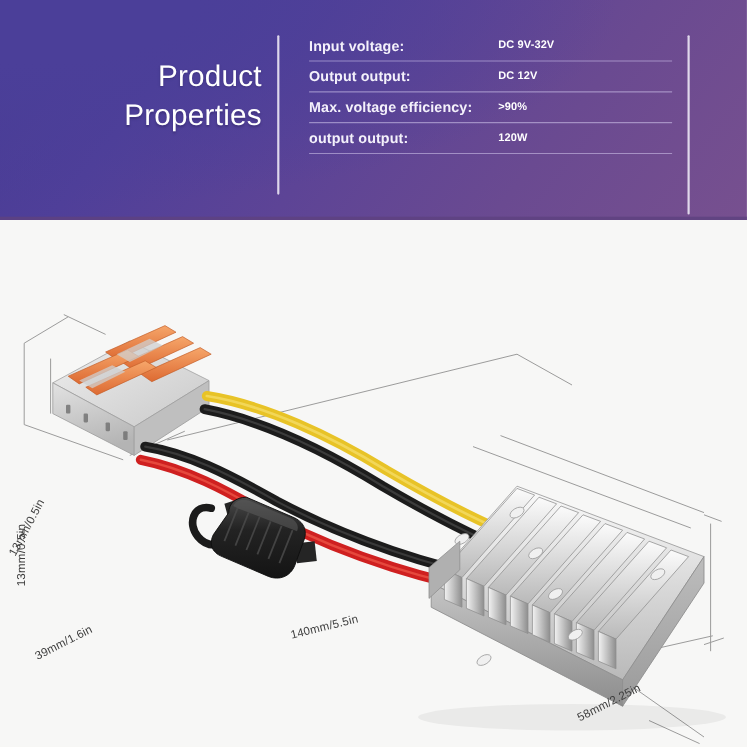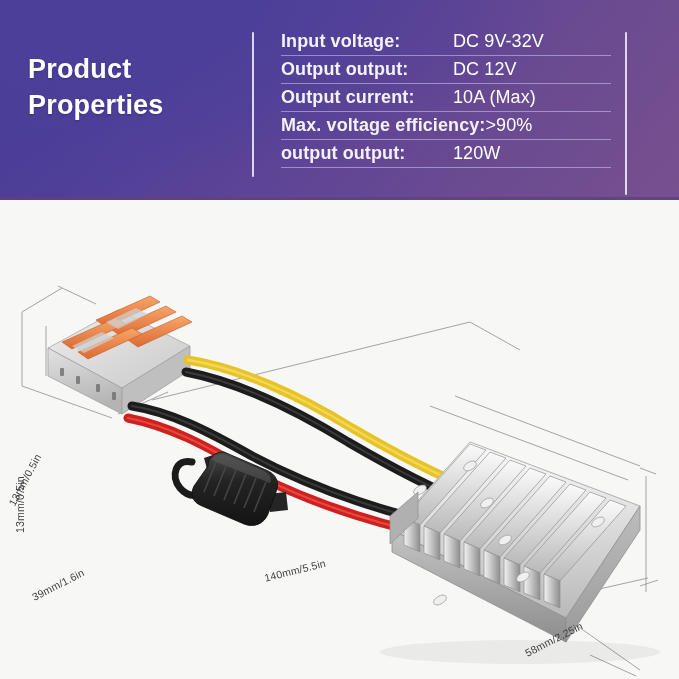--- a/index.html
+++ b/index.html
@@ -18,40 +18,40 @@
       radial-gradient(130% 150% at 2% 2%, #4b3f99 0%, #4b3f99 18%, rgba(75,63,153,0) 62%),
       linear-gradient(128deg, #463b93 0%, #4f3f99 24%, #5d4496 48%, #6a4a91 72%, #77508f 100%);
     overflow:hidden;
   }
   .banner:after{
     content:"";position:absolute;left:0;bottom:0;width:100%;height:3px;
     background:#5e4280;opacity:.85;
   }
   .banner-title{
     position:absolute;left:28px;top:52px;width:210px;
-    color:#ffffff;font-size:27px;font-weight:bold;line-height:1.32;
-    text-align:left;letter-spacing:.2px;
+    color:#ffffff;font-size:27px;font-weight:normal;line-height:1.32;
+    text-align:right;letter-spacing:.2px;
     text-shadow:0 1px 2px rgba(30,20,70,.35);
   }
 
   .rule{position:absolute;width:2px;background:#e9e4f3;opacity:.92;border-radius:1px;}
   .rule-left{left:252px;top:32px;height:145px;}
   .rule-right{left:625px;top:32px;height:163px;}
 
   .spec-table{position:absolute;left:281px;top:28px;width:330px;}
   .spec-row{
     display:flex;align-items:center;height:27px;
     border-bottom:1px solid rgba(214,203,238,.55);
   }
   .spec-label{
-    flex:0 0 172px;color:#f4f1fb;font-size:18px;font-weight:bold;
+    flex:0 0 172px;color:#f4f1fb;font-size:13px;font-weight:bold;
     letter-spacing:.1px;white-space:nowrap;
   }
   .spec-value{
-    flex:1 1 auto;color:#ffffff;font-size:18px;font-weight:normal;
+    flex:1 1 auto;color:#ffffff;font-size:10px;font-weight:bold;
     letter-spacing:.1px;white-space:nowrap;
   }
 
   
   .stage{position:absolute;left:0;top:200px;width:679px;height:479px;background:#f7f7f6;overflow:hidden;}
   .photo-svg{position:absolute;left:0;top:0;width:679px;height:479px;}
 
   
   .dim{
     position:absolute;color:#3e3e3e;font-size:10.5px;font-weight:500;
@@ -76,24 +76,20 @@
     <div class="rule rule-right"></div>
 
     <div class="spec-table">
       <div class="spec-row">
         <div class="spec-label">Input voltage:</div>
         <div class="spec-value">DC 9V-32V</div>
       </div>
       <div class="spec-row">
         <div class="spec-label">Output output:</div>
         <div class="spec-value">DC 12V</div>
-      </div>
-      <div class="spec-row">
-        <div class="spec-label">Output current:</div>
-        <div class="spec-value">10A (Max)</div>
       </div>
       <div class="spec-row">
         <div class="spec-label">Max. voltage efficiency:</div>
         <div class="spec-value">&gt;90%</div>
       </div>
       <div class="spec-row">
         <div class="spec-label">output output:</div>
         <div class="spec-value">120W</div>
       </div>
     </div>

